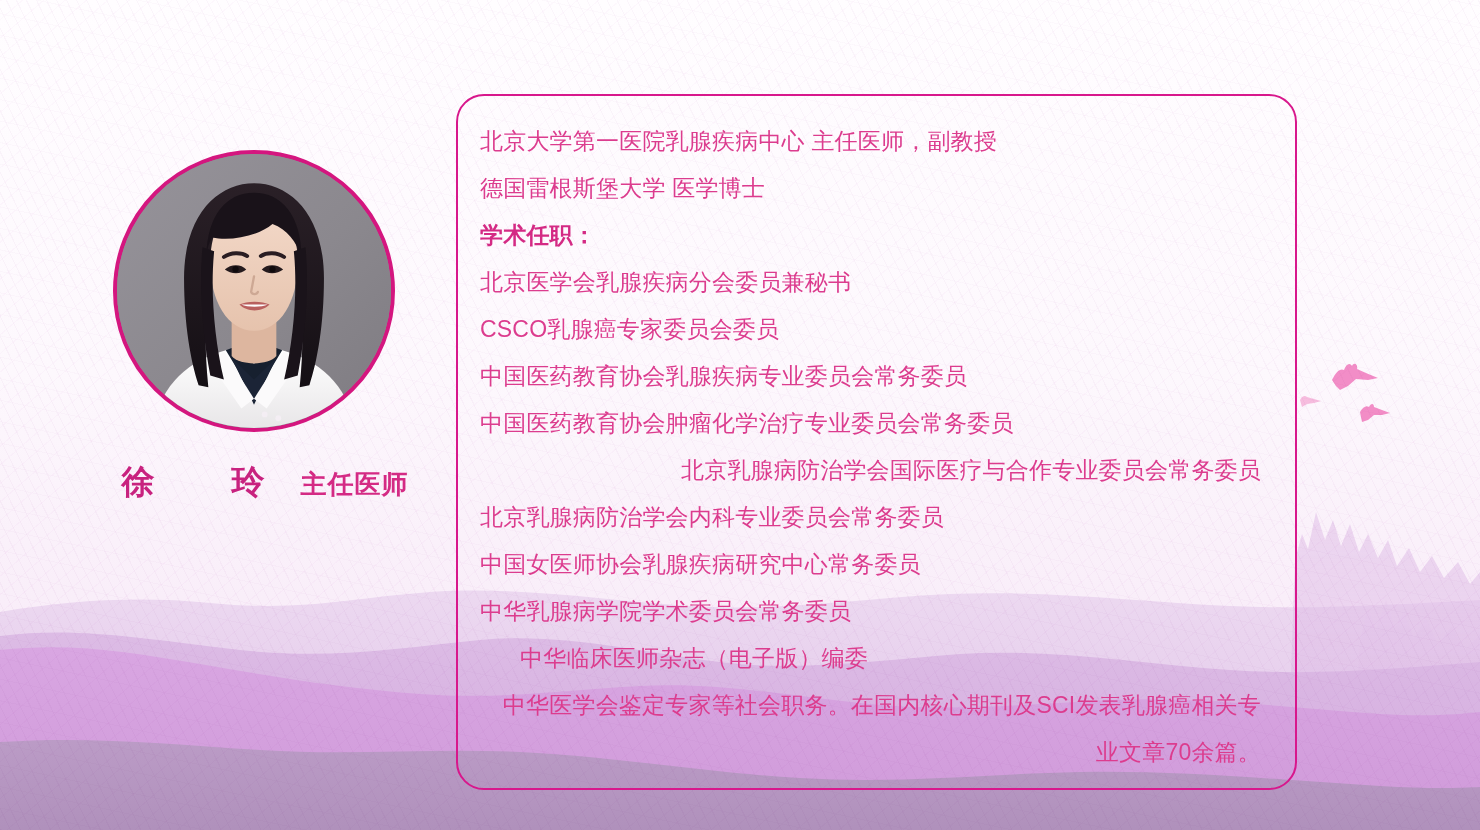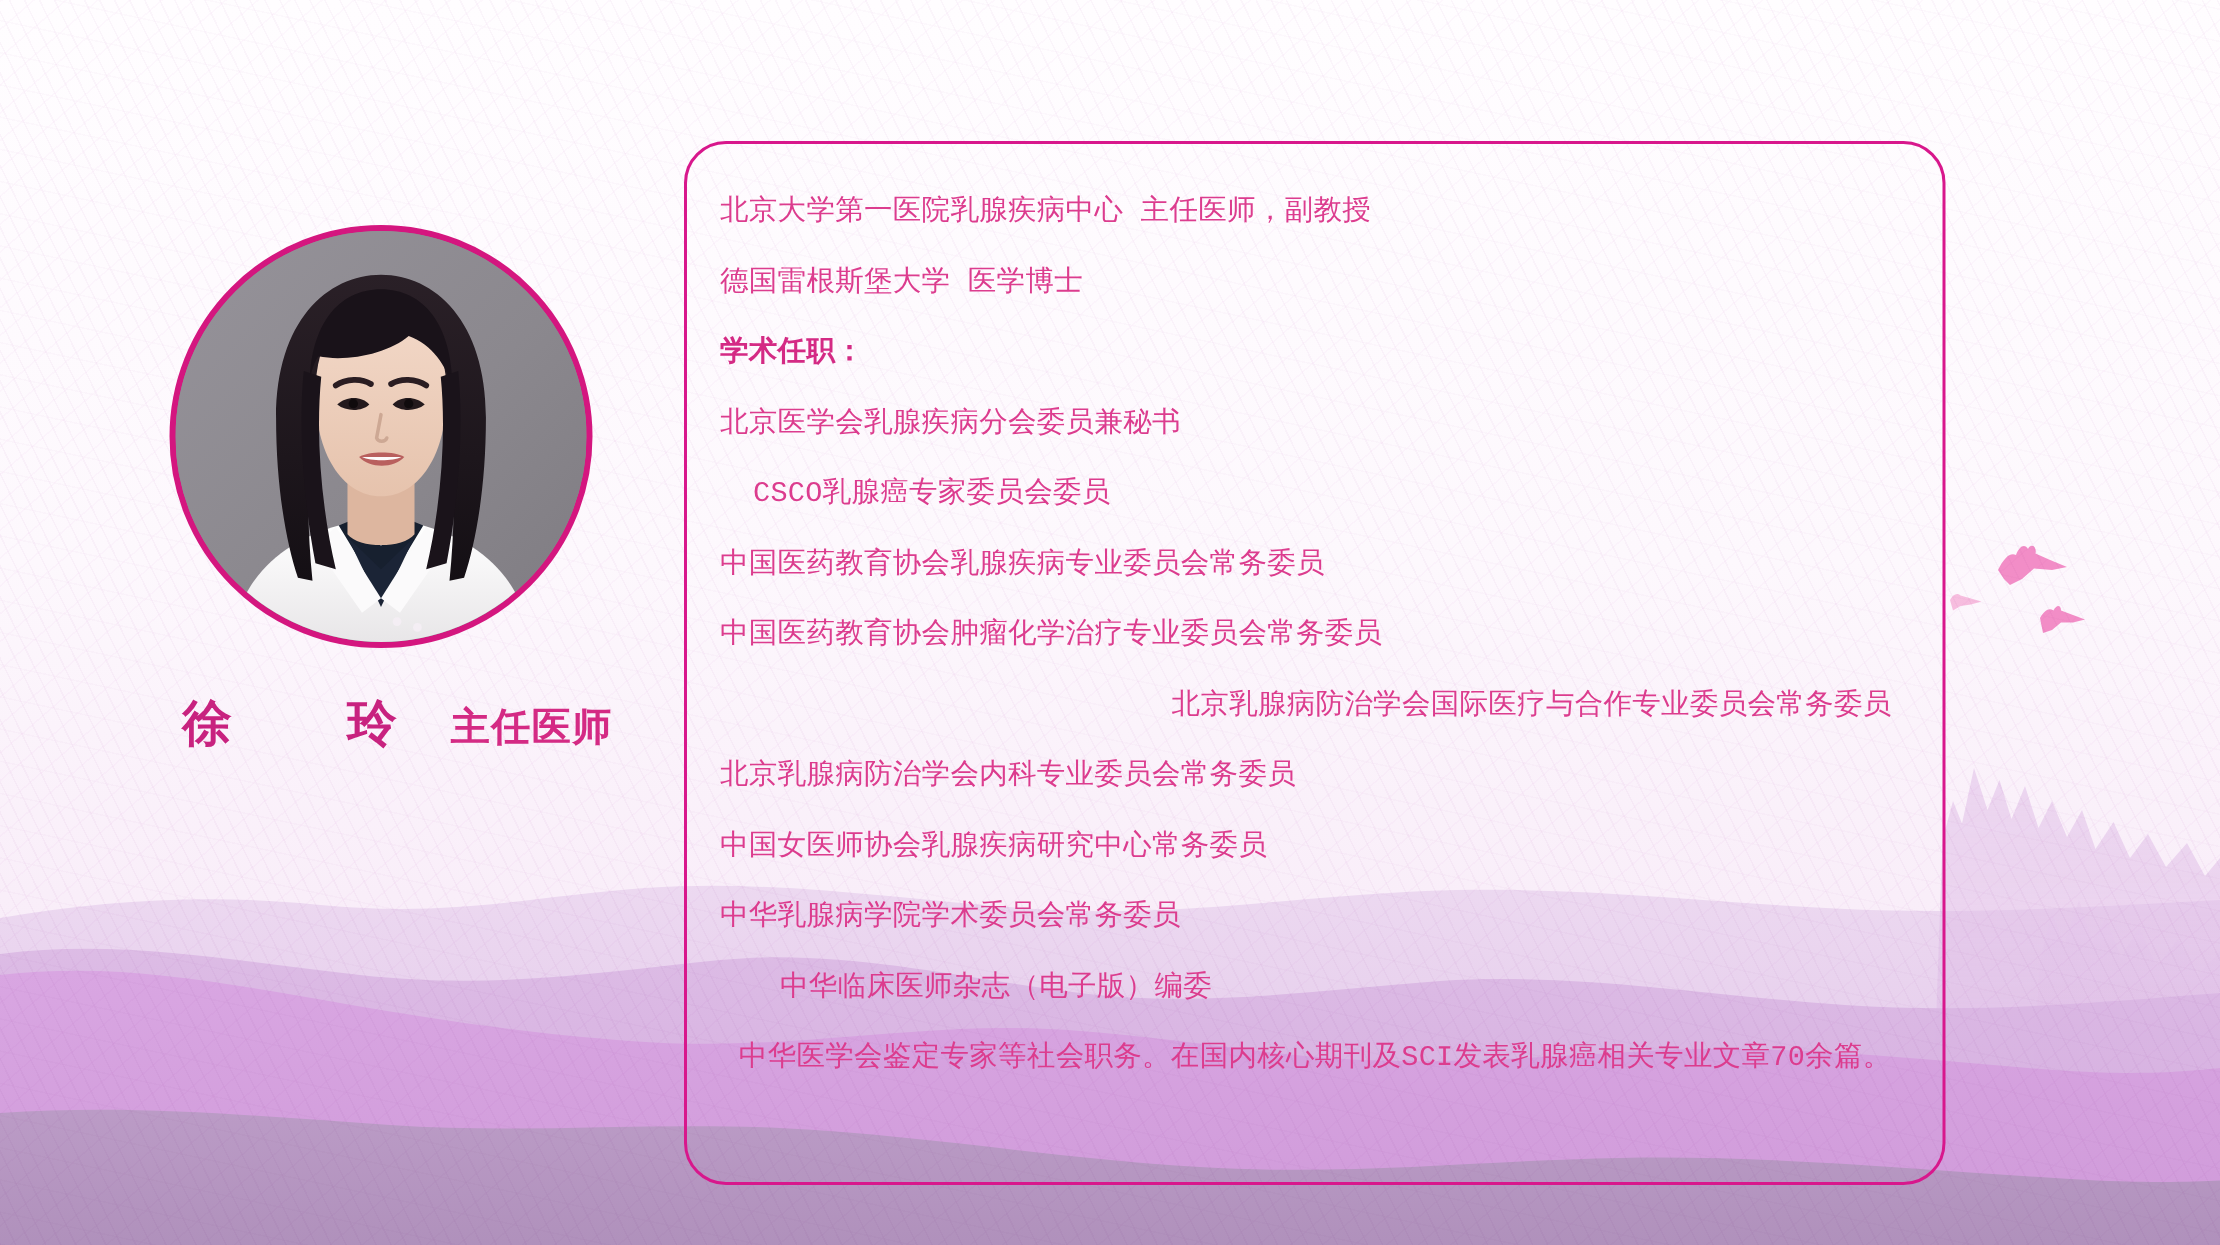--- a/index.html
+++ b/index.html
@@ -104,26 +104,25 @@
     border: 2.2px solid #d8178c;
     border-radius: 28px;
     padding: 22px 34px 0 22px;
   }
   #bio-list {
     margin: 0;
     padding: 0;
     list-style: none;
   }
   #bio-list li {
-    font-size: 19px;
+    font-size: 23px;
     line-height: 47px;
     color: #dc3c8e;
     white-space: nowrap;
     letter-spacing: .2px;
-    font-family: Liberation Mono, monospace;
   }
   #bio-list li.heading {
     font-weight: bold;
     color: #d42a84;
   }
   #bio-list li.wrap {
     white-space: normal;
     text-align: right;
   }
 </style>
@@ -288,21 +287,21 @@
       <span id="doctor-title" style="color: rgb(212, 42, 132);">主任医师</span>
     </div>
   </div>
 
   <div id="info-card" style="border-color: rgb(216, 23, 140);">
     <ul id="bio-list">
         <li style="color: rgb(220, 60, 142);">北京大学第一医院乳腺疾病中心 主任医师，副教授</li>
         <li style="color: rgb(220, 60, 142);">德国雷根斯堡大学 医学博士</li>
         <li class="heading" style="color: rgb(212, 42, 132);">学术任职：</li>
         <li style="color: rgb(220, 60, 142);">北京医学会乳腺疾病分会委员兼秘书</li>
-        <li style="color: rgb(220, 60, 142); margin-left: 22px;">CSCO乳腺癌专家委员会委员</li>
+        <li style="color: rgb(220, 60, 142);">CSCO乳腺癌专家委员会委员</li>
         <li style="color: rgb(220, 60, 142);">中国医药教育协会乳腺疾病专业委员会常务委员</li>
         <li style="color: rgb(220, 60, 142);">中国医药教育协会肿瘤化学治疗专业委员会常务委员</li>
         <li style="color: rgb(220, 60, 142); text-align: right;">北京乳腺病防治学会国际医疗与合作专业委员会常务委员</li>
         <li style="color: rgb(220, 60, 142);">北京乳腺病防治学会内科专业委员会常务委员</li>
         <li style="color: rgb(220, 60, 142);">中国女医师协会乳腺疾病研究中心常务委员</li>
         <li style="color: rgb(220, 60, 142);">中华乳腺病学院学术委员会常务委员</li>
         <li style="color: rgb(220, 60, 142); margin-left: 40px;">中华临床医师杂志（电子版）编委</li>
         <li class="wrap" style="color: rgb(220, 60, 142);">中华医学会鉴定专家等社会职务。在国内核心期刊及SCI发表乳腺癌相关专业文章70余篇。</li>
       </ul>
   </div>

